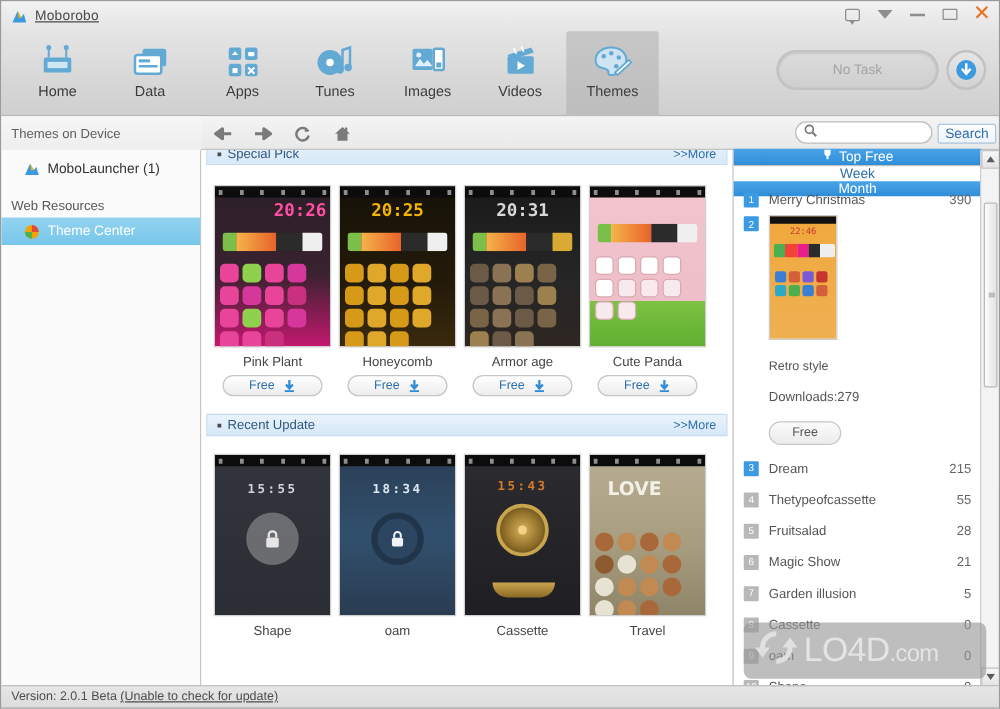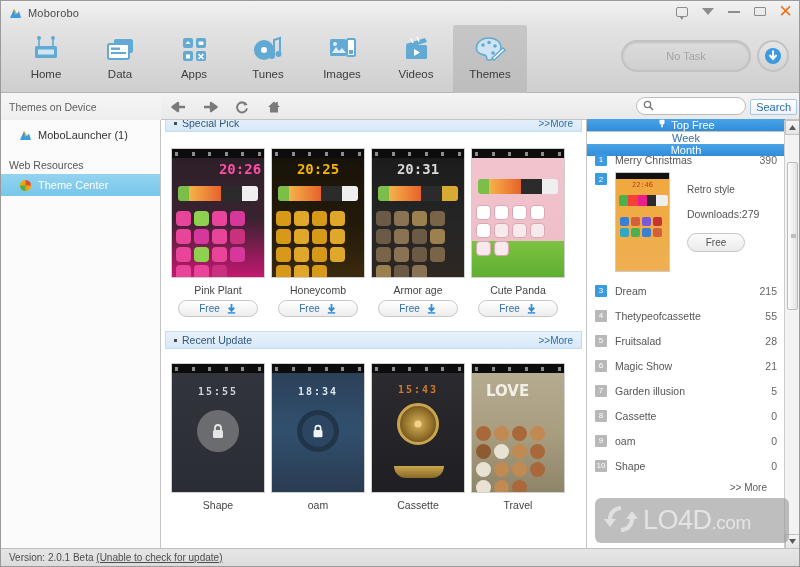--- a/index.html
+++ b/index.html
@@ -19,21 +19,21 @@
 
   
   .titlebar {
     position: absolute; left:0; top:0; width:800px; height:24px;
     background: linear-gradient(180deg,#f2f2f2 0%, #e4e4e4 100%);
     display:flex; align-items:center;
   }
   .app-logo { margin-left:8px; width:13px; height:13px; position:relative; }
   .app-logo svg { display:block; }
   .app-title {
-    margin-left:6px; font-size:11px; color:#4a4a4a; letter-spacing:.2px;
+    margin-left:6px; font-size:11px; color:#4a4a4a; letter-spacing:.2px;text-decoration:underline;
   }
   .win-ctrls { position:absolute; right:8px; top:3px; display:flex; align-items:center; gap:11px; }
   .win-btn { width:15px; height:15px; display:flex; align-items:center; justify-content:center; cursor:pointer; }
   .wb-feedback { width:12px; height:10px; border:1.6px solid #8d8d8d; border-radius:2px; position:relative; }
   .wb-feedback:after{ content:""; position:absolute; left:2px; bottom:-4px; width:0;height:0;
       border-left:3px solid transparent;border-right:2px solid transparent;border-top:4px solid #8d8d8d;}
   .wb-caret { width:0;height:0;border-left:6px solid transparent;border-right:6px solid transparent;border-top:7px solid #8d8d8d;}
   .wb-min { width:12px;height:2px;background:#8d8d8d; }
   .wb-max { width:12px;height:9px;border:1.8px solid #8d8d8d;border-radius:1px;}
   .wb-close { font-size:17px; line-height:13px; color:#e8761f; font-weight:bold; font-family:"DejaVu Sans",sans-serif;}
@@ -146,21 +146,21 @@
   .rrow { display:flex; align-items:center; height:25px; font-size:10.5px; color:#555; cursor:pointer; }
   .rank {
     width:12px;height:12px;margin-right:8px;flex:0 0 12px;
     display:flex;align-items:center;justify-content:center;
     font-size:8px;color:#fff;background:#b8b8b8;border-radius:1px;
   }
   .rank.hi { background:#3b9ae1; }
   .rname { flex:1; }
   .rcount { color:#666; }
   .feature {
-    display:flex; padding:0 0 6px 20px; gap:17px;
+    display:flex; padding:0 0 6px 20px; gap:4px;flex-direction:column;
   }
   .feat-thumb { width:55px;height:100px;border:1px solid #ccc; overflow:hidden; background:#f5a623;}
   .feat-info { display:flex; flex-direction:column; gap:13px; padding-top:12px; }
   .feat-title { font-size:10px;color:#555; }
   .feat-dl { font-size:10.5px;color:#555; }
   .feat-free {
     width:58px;height:19px;border-radius:10px;
     background:linear-gradient(180deg,#fbfbfb 0%, #ebebeb 100%);
     border:1px solid #c6c6c6;display:flex;align-items:center;justify-content:center;
     font-size:10px;color:#555;cursor:pointer;

